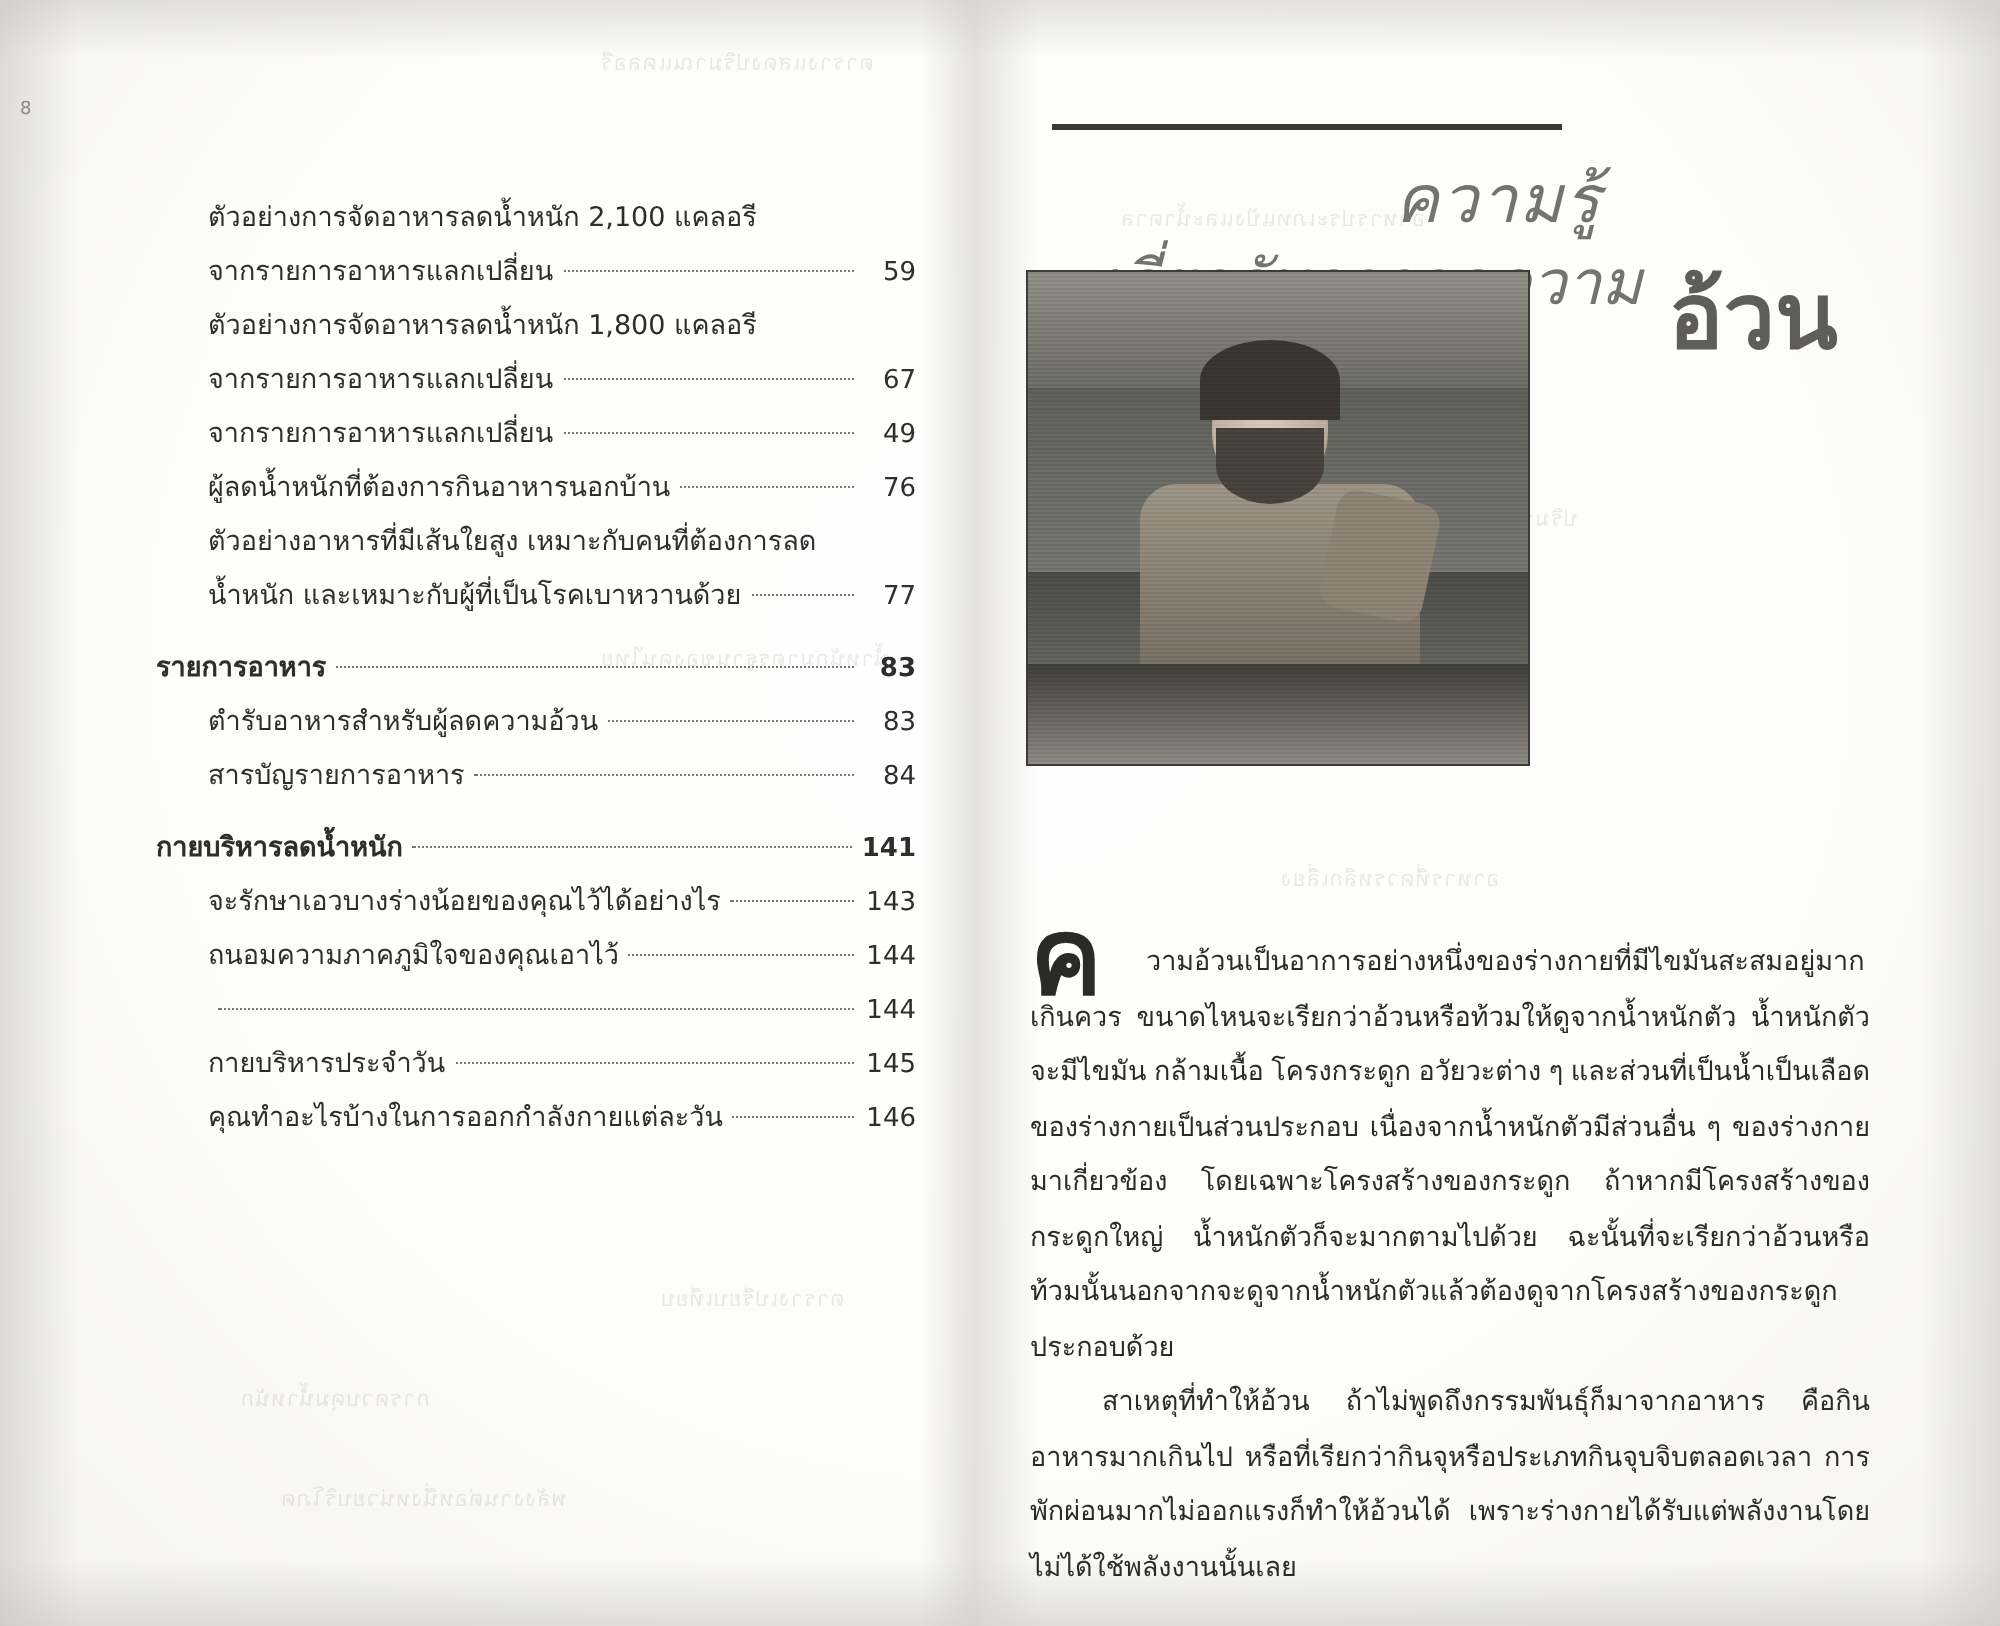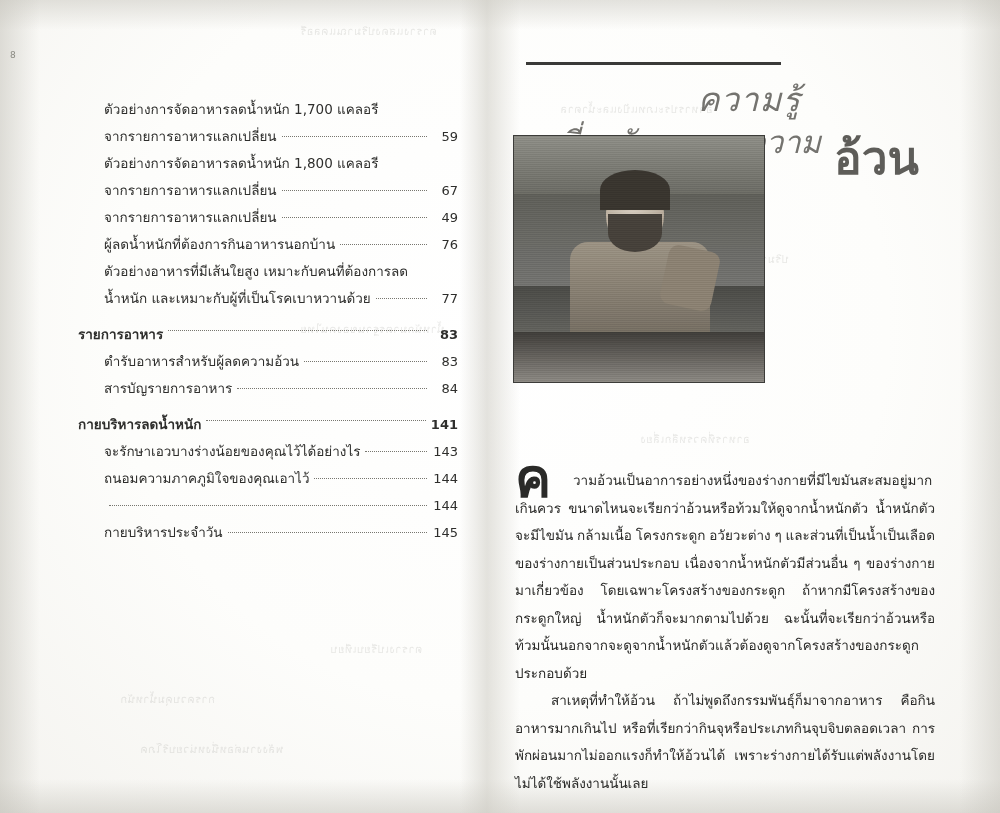--- a/index.html
+++ b/index.html
@@ -81,21 +81,21 @@
     border-bottom: 1.5px dotted #77766f;
     transform: translateY(-4px);
     min-width: 8px;
   }
   .toc-row .pg {
     flex: 0 0 auto;
     font-size: 13px;
     min-width: 26px;
     text-align: right;
   }
-  .lvl0 { margin-left: 0px; font-weight: bold; align-items: center; }
+  .lvl0 { margin-left: 0px; font-weight: bold; }
   .lvl1 { margin-left: 26px; }
   .lvl2 { margin-left: 26px; }
   .nodots .dots { border-bottom: none; }
   .group-gap { height: 9px; }
 
   
   #right {
     position: absolute;
     left: 505px;
     top: 0;
@@ -259,21 +259,21 @@
   <div class="ghost" style="left:640px; top:430px;">อาหารที่ควรหลีกเลี่ยง</div>
   <div class="ghost" style="left:330px; top:640px;">ตารางเปรียบเทียบ</div>
   <div class="ghost" style="left:120px; top:690px;">การควบคุมน้ำหนัก</div>
   <div class="ghost" style="left:140px; top:740px;">พลังงานต่อหนึ่งหน่วยบริโภค</div>
 
   <div class="page-number">8</div>
 
   <div id="toc">
 
     <div class="toc-row lvl1 nodots">
-      <span class="txt">ตัวอย่างการจัดอาหารลดน้ำหนัก  1,700  แคลอรี</span>
+      <span class="txt">ตัวอย่างการจัดอาหารลดน้ำหนัก  2,100  แคลอรี</span>
       <span class="dots"></span>
       <span class="pg"></span>
     </div>
     <div class="toc-row lvl2">
       <span class="txt">จากรายการอาหารแลกเปลี่ยน</span>
       <span class="dots"></span>
       <span class="pg">59</span>
     </div>
 
     <div class="toc-row lvl1 nodots">
@@ -346,20 +346,25 @@
       <span class="pg">144</span>
     </div>
     <div class="toc-row lvl2">
       <span class="dots"></span>
       <span class="pg">144</span>
     </div>
     <div class="toc-row lvl2">
       <span class="txt">กายบริหารประจำวัน</span>
       <span class="dots"></span>
       <span class="pg">145</span>
+    </div>
+    <div class="toc-row lvl2">
+      <span class="txt">คุณทำอะไรบ้างในการออกกำลังกายแต่ละวัน</span>
+      <span class="dots"></span>
+      <span class="pg">146</span>
     </div>
 
   </div>
 
   <div id="right">
 
     <div class="rule"></div>
 
     <div class="title">
       <span class="l1">ความรู้</span>

